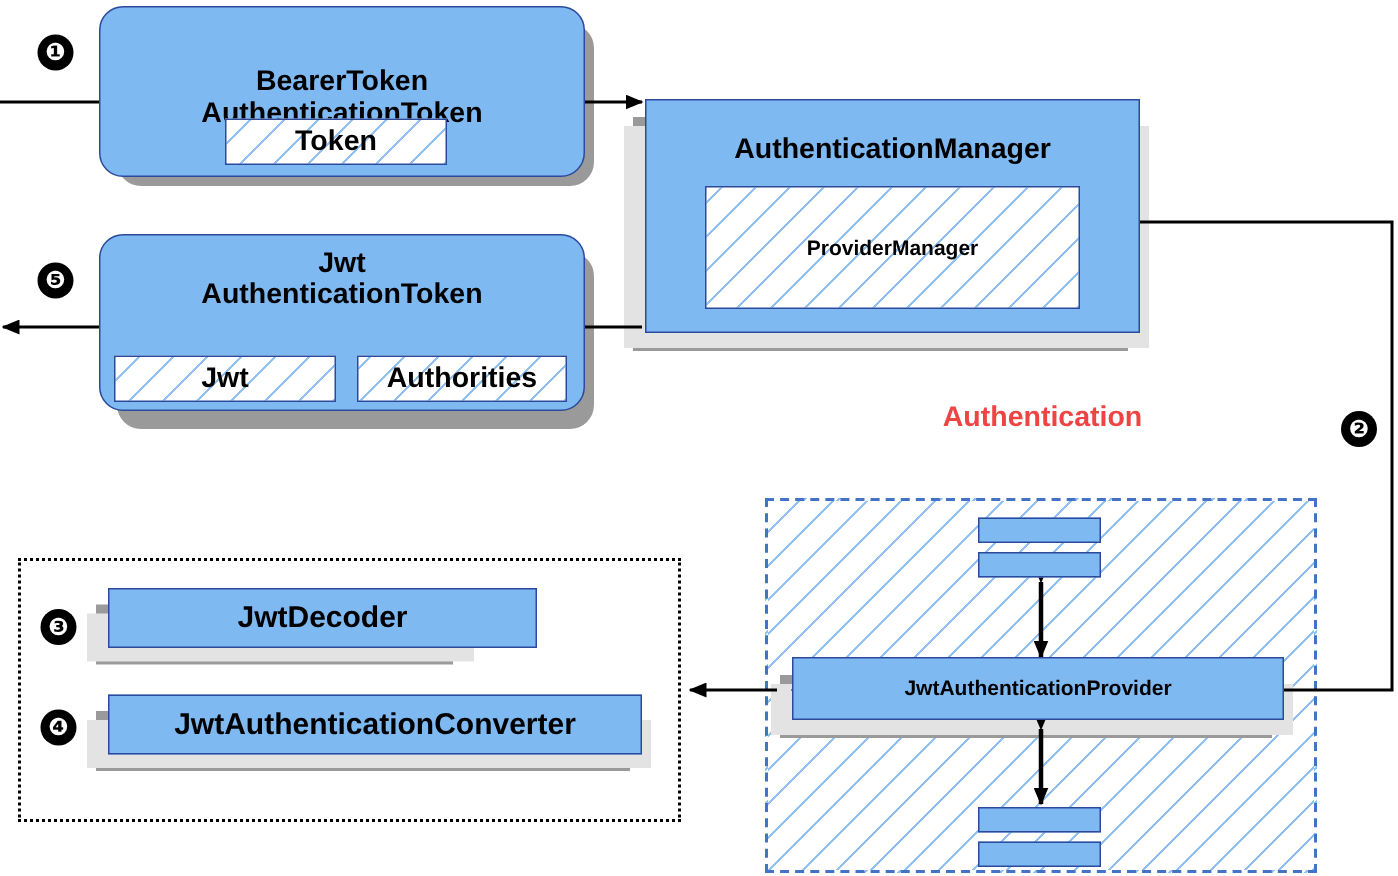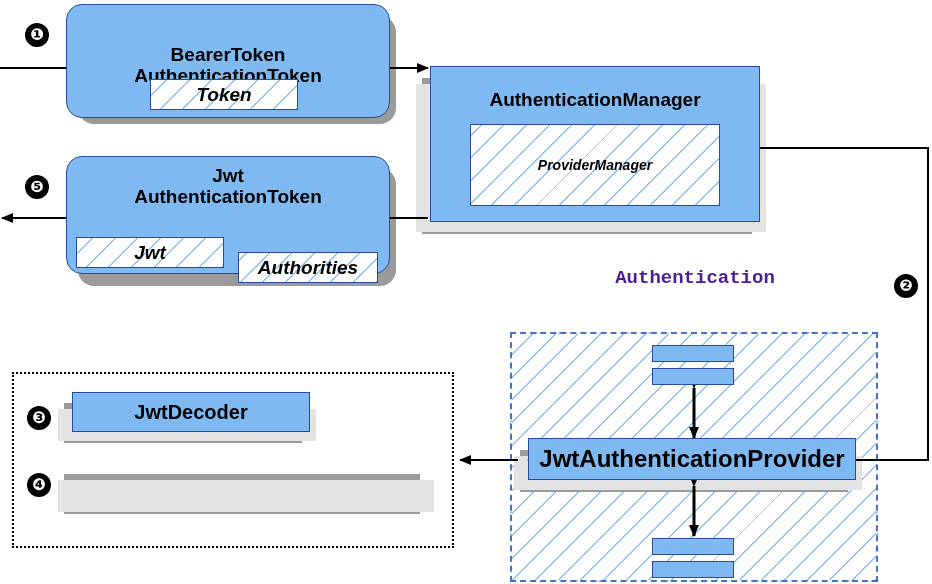--- a/index.html
+++ b/index.html
@@ -50,21 +50,20 @@
 
   
   .hatch {
     background-color: #FFFFFF;
     background-image: repeating-linear-gradient(
         -45deg,
         rgba(140,190,240,0.95) 0px,
         rgba(140,190,240,0.95) 1.4px,
         rgba(255,255,255,0) 1.4px,
         rgba(255,255,255,0) 16px);
-    font-style: italic;
   }
 
   
   .rounded { border-radius: 16px; }
   .rounded-shadow { border-radius: 16px; }
 
   
   .subbox {
     position: absolute;
     box-sizing: border-box;
@@ -92,25 +91,24 @@
     justify-content: center;
     line-height: 1;
     z-index: 20;
     font-family: "DejaVu Sans", sans-serif;
   }
 
   
   .plain-label {
     position: absolute;
     font-weight: bold;
-    color: #4c1d95;
+    color: #ef4444;
     text-align: center;
     line-height: 1.15;
     z-index: 9;
-    font-family: Liberation Mono, monospace;
   }
 
   
   .dotted-group {
     position: absolute;
     box-sizing: border-box;
     border: 2px dotted #000000;
     background: transparent;
     z-index: 1;
   }
@@ -192,21 +190,21 @@
   <div class="shadow rounded-shadow" style="left:72px; top:162px; width:318px; height:118px;">
     <div class="s1 rounded-shadow" style="transform: translate(6px,6px);"></div>
   </div>
   <div class="box rounded" style="left:66px; top:156px; width:324px; height:118px; font-size:19px; align-items:flex-start; padding-top:8px;">
     <div style="width:100%;">
       <div>Jwt</div>
       <div>AuthenticationToken</div>
     </div>
   </div>
   <div class="subbox hatch" style="left:76px; top:237px; width:148px; height:31px; font-size:19px;">Jwt</div>
-  <div class="subbox hatch" style="left:238px; top:252px; width:140px; height:31px; font-size:19px;">Authorities</div>
+  <div class="subbox hatch" style="left:238px; top:237px; width:140px; height:31px; font-size:19px;">Authorities</div>
 
   <div class="shadow" style="left:430px; top:70px; width:330px; height:156px;">
     <div class="s1" style="transform: translate(-8px,8px);"></div>
     <div class="s2" style="left:-14px; top:14px; right:-6px; bottom:-6px; background:#E3E3E3;"></div>
   </div>
   <div class="box" style="left:430px; top:66px; width:330px; height:156px; font-size:19px; align-items:flex-start; padding-top:22px; border-radius:0;">
     <div style="width:100%;">AuthenticationManager</div>
   </div>
   <div class="subbox hatch" style="left:470px; top:124px; width:250px; height:82px; font-size:14px;">ProviderManager</div>
 
@@ -219,28 +217,29 @@
   <div class="box" style="left:652px; top:345px; width:82px; height:17px; border-radius:0; border-width:1.5px;"></div>
   <div class="box" style="left:652px; top:368px; width:82px; height:17px; border-radius:0; border-width:1.5px;"></div>
 
   <div class="box" style="left:652px; top:538px; width:82px; height:17px; border-radius:0; border-width:1.5px;"></div>
   <div class="box" style="left:652px; top:561px; width:82px; height:17px; border-radius:0; border-width:1.5px;"></div>
 
   <div class="shadow" style="left:528px; top:442px; width:328px; height:42px;">
     <div class="s1" style="transform: translate(-8px,8px);"></div>
     <div class="s2" style="left:-14px; top:14px; right:-6px; bottom:-6px; background:#E3E3E3;"></div>
   </div>
-  <div class="box" style="left:528px; top:438px; width:328px; height:42px; font-size:24px; border-radius:0;">JwtAuthenticationProvider</div>
+  <div class="box" style="left:528px; top:438px; width:328px; height:42px; font-size:14px; border-radius:0;">JwtAuthenticationProvider</div>
 
   <div class="dotted-group" style="left:12px; top:372px; width:442px; height:176px;"></div>
 
   <div class="shadow" style="left:72px; top:395px; width:238px; height:40px;">
     <div class="s1" style="transform: translate(-8px,8px);"></div>
     <div class="s2" style="left:-14px; top:14px; right:-6px; bottom:-6px; background:#E3E3E3;"></div>
   </div>
-  <div class="box" style="left:72px; top:392px; width:238px; height:40px; font-size:20px; border-radius:0;">JwtDecoder</div>
+  <div class="box" style="left:72px; top:392px; width:286px; height:40px; font-size:20px; border-radius:0;">JwtDecoder</div>
 
   <div class="shadow" style="left:72px; top:466px; width:356px; height:40px;">
     <div class="s1" style="transform: translate(-8px,8px);"></div>
     <div class="s2" style="left:-14px; top:14px; right:-6px; bottom:-6px; background:#E3E3E3;"></div>
   </div>
+  <div class="box" style="left:72px; top:463px; width:356px; height:40px; font-size:20px; border-radius:0;">JwtAuthenticationConverter</div>
 
 </div>
 
 </body></html>

